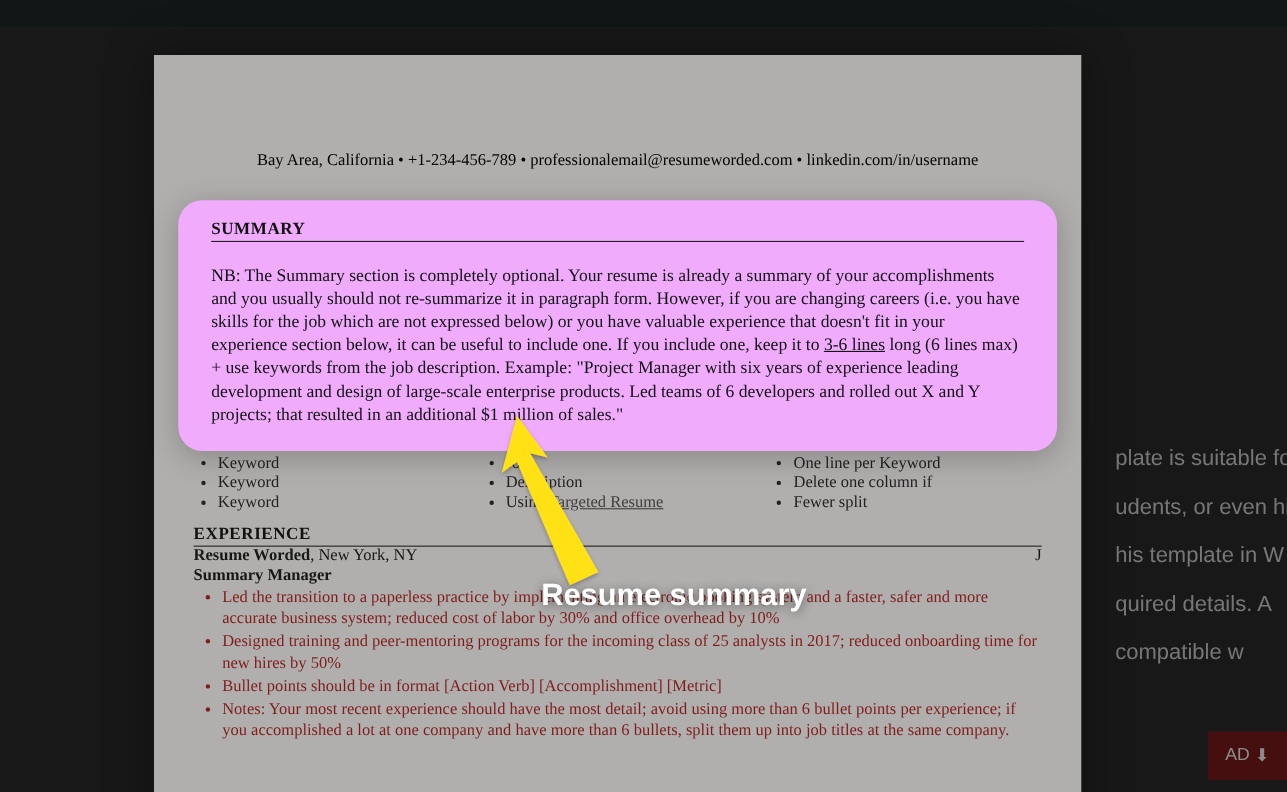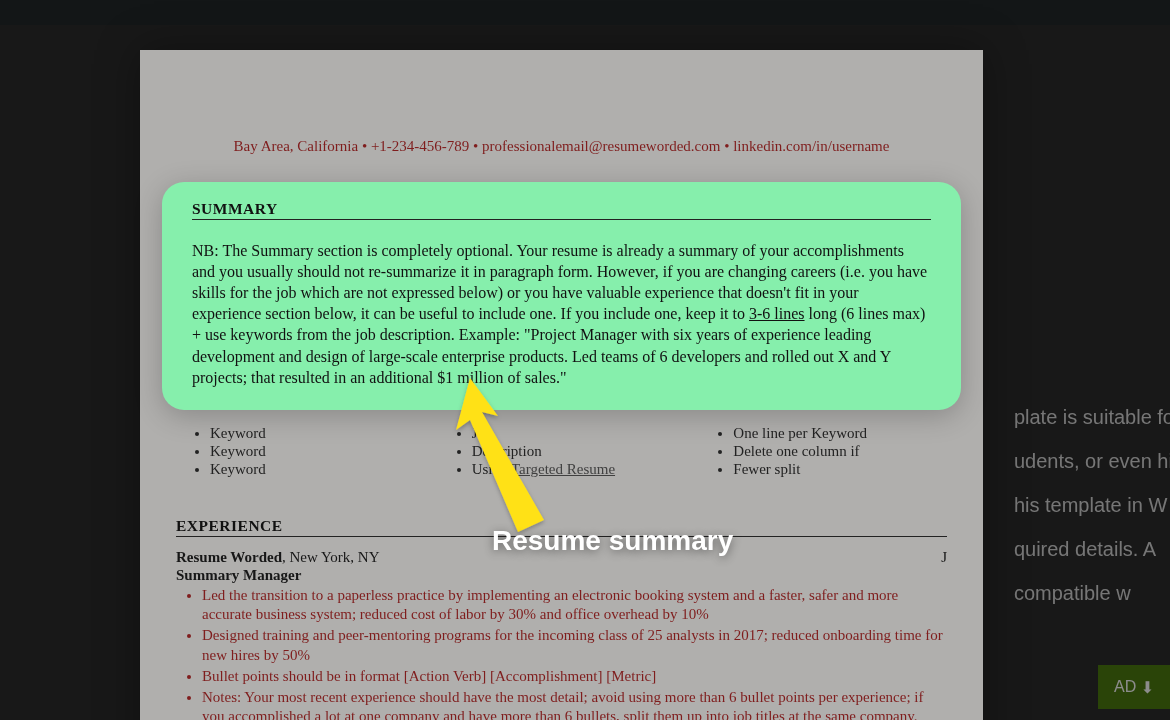--- a/index.html
+++ b/index.html
@@ -1,38 +1,38 @@
 <!DOCTYPE html>
 <html><head>
 <meta charset="utf-8">
 <style>
   html,body{margin:0;padding:0;width:1170px;height:720px;overflow:hidden;font-family:Georgia,'Times New Roman',serif;background:#000;}
   .dark-band{position:absolute;left:0;right:0;top:0;height:88px;background:#131617;}
   .page-area{position:absolute;left:0;right:0;top:25px;bottom:0;background:#2d2d2d;}
   .bg-text{position:absolute;right:-4px;top:370px;color:#d8d8d8;font-family:-apple-system,Helvetica,Arial,sans-serif;font-size:20px;line-height:44px;text-align:left;white-space:nowrap;}
   .bg-text div{padding-left:40px;}
-  .bg-button{position:absolute;right:0;top:640px;width:72px;height:44px;background:#4d7c0f;color:#fff;font-family:-apple-system,Helvetica,Arial,sans-serif;font-size:16px;display:flex;align-items:center;justify-content:center;}
+  .bg-button{position:absolute;right:0;top:640px;width:72px;height:44px;background:#7f1d1d;color:#fff;font-family:-apple-system,Helvetica,Arial,sans-serif;font-size:16px;display:flex;align-items:center;justify-content:center;}
   .bg-small{position:absolute;right:0;top:85px;width:160px;color:#7a6a55;font-size:8px;line-height:13px;filter:blur(0.4px);}
   .bg-small b{display:block;height:14px;}
   .overlay-shadow{position:absolute;left:0;right:0;top:0;bottom:0;background:rgba(0,0,0,0.45);}
   .resume-page{position:absolute;left:140px;top:25px;width:843px;height:720px;background:#b0afad;box-shadow:0 0 40px rgba(0,0,0,0.35);}
   .resume-inner{position:absolute;left:36px;right:36px;top:86px;color:#171717;}
   .name{text-align:center;font-size:28px;font-weight:700;letter-spacing:1px;font-variant:small-caps;color:#111;}
-  .contact{text-align:center;font-size:15px;margin-top:2px;color:#7f1d1d;}
+  .contact{text-align:center;font-size:15px;margin-top:2px;color:#000000;}
   .section-head{font-size:15.5px;font-weight:700;letter-spacing:0.5px;margin-top:20px;border-bottom:1.5px solid #222;padding-bottom:1px;color:#111;}
-  .summary-box{position:absolute;left:-14px;right:-14px;top:46px;background:#86efac;border-radius:22px;padding:18px 30px 22px 30px;box-shadow:0 6px 28px rgba(0,0,0,0.22);}
+  .summary-box{position:absolute;left:-14px;right:-14px;top:46px;background:#f0abfc;border-radius:22px;padding:18px 30px 22px 30px;box-shadow:0 6px 28px rgba(0,0,0,0.22);}
   .summary-box .section-head{margin-top:0;}
   .summary-body{font-size:16px;line-height:1.32;margin-top:20px;color:#111;}
   .u{text-decoration:underline;}
   .after-summary{margin-top:232px;}
   .skills-cols{display:flex;gap:14px;margin-top:6px;font-size:15px;color:#222;}
-  .skills-cols ul{margin:12px;padding-left:22px;flex:1;}
+  .skills-cols ul{margin:0;padding-left:22px;flex:1;}
   .skills-cols li{margin:0 0 1px 0;}
   a.link{color:#404040;text-decoration:underline;}
-  .job-header{display:flex;justify-content:space-between;margin-top:12px;font-size:15px;}
+  .job-header{display:flex;justify-content:space-between;margin-top:0;font-size:15px;}
   .job-header .left b{font-weight:700;}
   .job-title{font-weight:700;font-size:15px;margin-top:1px;}
   .job-bullets{margin:2px 0 0 0;padding-left:26px;font-size:15px;line-height:1.28;color:#7f1d1d;}
   .job-bullets li{margin-bottom:2px;}
   .annotation{position:absolute;left:492px;top:500px;color:#fff;font-family:-apple-system,'Segoe UI',Helvetica,Arial,sans-serif;font-size:28px;font-weight:600;white-space:nowrap;text-shadow:0 2px 10px rgba(0,0,0,0.45);}
   .arrow{position:absolute;left:440px;top:345px;pointer-events:none;}
 </style>
 </head>
 <body>
 
@@ -88,21 +88,21 @@
           <li>Description</li>
           <li><span>Using </span><a href="#" class="link">Targeted Resume</a></li>
         </ul>
         <ul>
           <li>One line per Keyword</li>
           <li>Delete one column if</li>
           <li>Fewer split</li>
         </ul>
       </div>
 
-      <div class="section-head" style="margin-top:26px">EXPERIENCE</div>
+      <div class="section-head" style="margin-top:10px">EXPERIENCE</div>
 
       <div class="job-header">
         <div class="left"><b>Resume Worded</b><span>, New York, NY</span></div>
         <div>J</div>
       </div>
       <div class="job-title">Summary Manager</div>
       <ul class="job-bullets">
         <li>Led the transition to a paperless practice by implementing an electronic booking system and a faster, safer and more accurate business system; reduced cost of labor by 30% and office overhead by 10%</li>
         <li>Designed training and peer-mentoring programs for the incoming class of 25 analysts in 2017; reduced onboarding time for new hires by 50%</li>
         <li>Bullet points should be in format [Action Verb] [Accomplishment] [Metric]</li>

